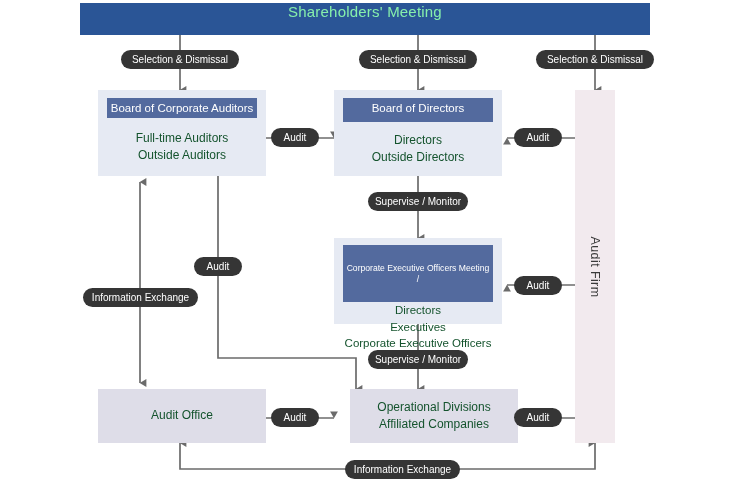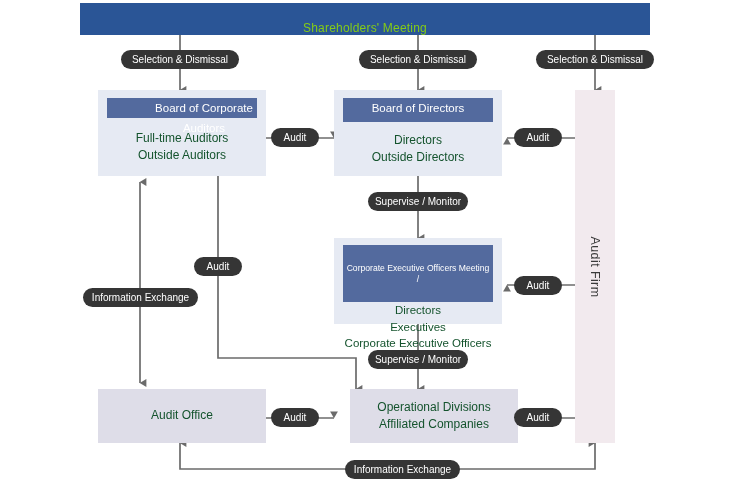--- a/index.html
+++ b/index.html
@@ -3,22 +3,22 @@
 <meta charset="utf-8">
 <style>
   html,body{margin:0;padding:0;background:#ffffff;}
   body{font-family:"Liberation Sans","DejaVu Sans",sans-serif;}
   #stage{position:relative;width:730px;height:479px;overflow:hidden;background:#fff;}
   #wires{position:absolute;left:0;top:0;width:730px;height:479px;}
 
   .node{position:absolute;box-sizing:border-box;}
 
   .banner{
-    background:#2a5596;color:#84cc16;display:flex;align-items:flex-end;
-    justify-content:center;font-size:12px;letter-spacing:.2px;
+    background:#2a5596;color:#86efac;display:flex;align-items:flex-start;
+    justify-content:center;font-size:15px;letter-spacing:.2px;
   }
 
   .panel{background:#e6eaf3;display:flex;flex-direction:column;align-items:center;}
   .panel.lav{background:#dedde8;}
   .panel.pink{background:#f2eaee;}
 
   .panel-head{
     background:#536a9e;color:#fff;text-align:center;line-height:1.25;
     box-sizing:border-box;
   }
@@ -88,21 +88,21 @@
 
       <path d="M180,443 L180,469 L595,469 L595,443" marker-start="url(#ar-up)" marker-end="url(#ar-up)"></path>
     </g>
   </svg>
 
   <div class="node banner" style="left:80px;top:3px;width:570px;height:32px;">
     <span>Shareholders' Meeting</span>
   </div>
 
   <div class="node panel" style="left:98px;top:90px;width:168px;height:86px;">
-    <div class="panel-head" style="margin-top:8px;width:150px;height:20px;font-size:11.5px;line-height:20px;padding-left:44px;">Board of Corporate Auditors</div>
+    <div class="panel-head" style="margin-top:8px;width:150px;height:20px;font-size:11.5px;line-height:20px;">Board of Corporate Auditors</div>
     <div class="panel-body" style="font-size:12px;">
       <div>Full-time Auditors</div>
       <div>Outside Auditors</div>
     </div>
   </div>
 
   <div class="node panel" style="left:334px;top:90px;width:168px;height:86px;">
     <div class="panel-head" style="margin-top:8px;width:150px;height:24px;font-size:11.5px;line-height:20px;">Board of Directors</div>
     <div class="panel-body" style="font-size:12px;">
       <div>Directors</div>

